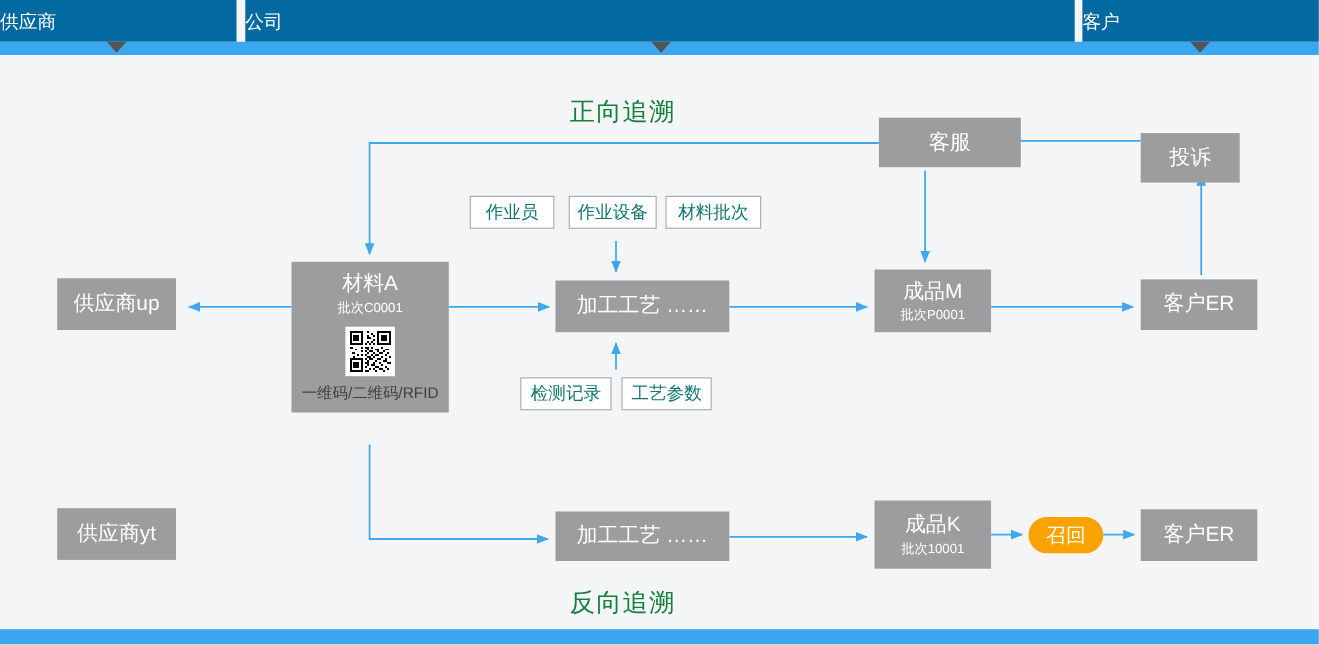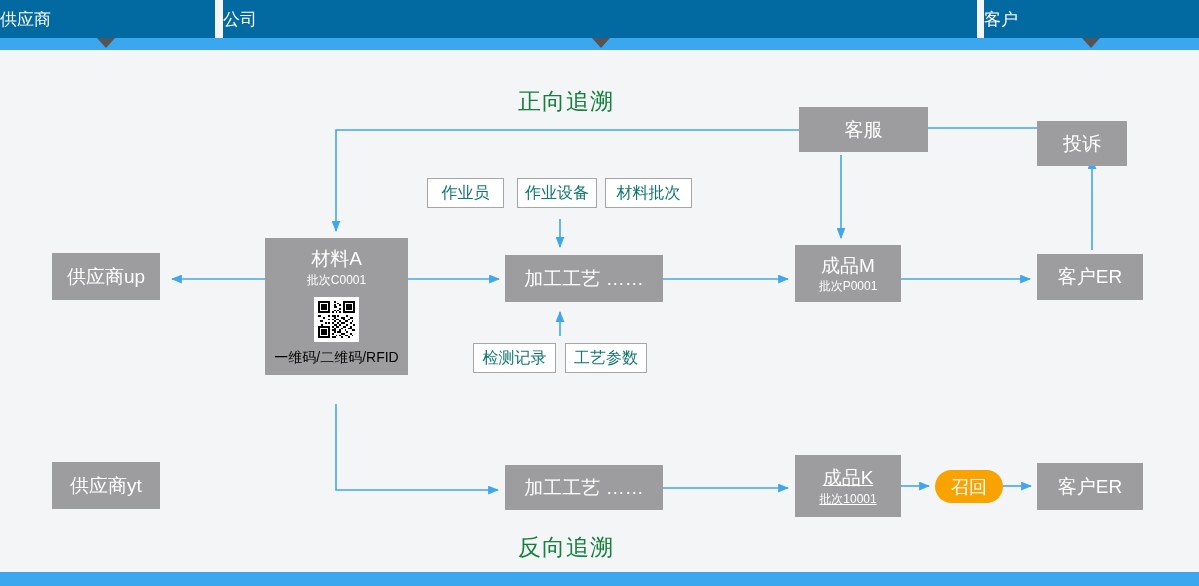--- a/index.html
+++ b/index.html
@@ -25,21 +25,21 @@
   
   .flow-title { position:absolute; color:#15803d; font-size:23px; letter-spacing:1px; white-space:nowrap; }
 
   
   .gnode {
     position:absolute; background:#9D9D9F; color:#fff;
     display:flex; flex-direction:column; align-items:center; justify-content:center;
     font-size:19px; line-height:1.35; text-align:center;
   }
   .gnode .sub { font-size:12px; }
-  .caption { font-size:14px; color:#000000; margin-top:6px; }
+  .caption { font-size:14px; color:#404040; margin-top:6px; }
 
   
   .tag {
     position:absolute; background:#FFF; border:1px solid #A6A6A6; color:#0f766e;
     font-size:16px; display:flex; align-items:center; justify-content:center; white-space:nowrap;
   }
 
   
   .recall {
     position:absolute; background:#F9A303; color:#fff; font-size:18px;
@@ -140,21 +140,21 @@
 </div>
 
 <div class="gnode" style="left:52px; top:462px; width:108px; height:47px;">
   <span>供应商yt</span>
 </div>
 
 <div class="gnode" style="left:505px; top:465px; width:158px; height:45px;">
   <span>加工工艺 ……</span>
 </div>
 
-<div class="gnode" style="left:795px; top:455px; width:106px; height:62px;text-decoration:underline;">
+<div class="gnode" style="left:795px; top:455px; width:106px; height:62px;">
   <span>成品K</span>
   <span class="sub">批次10001</span>
 </div>
 
 <div class="recall" style="left:935px; top:470px; width:68px; height:33px;">
   <span>召回</span>
 </div>
 
 <div class="gnode" style="left:1037px; top:463px; width:106px; height:47px;">
   <span>客户ER</span>

